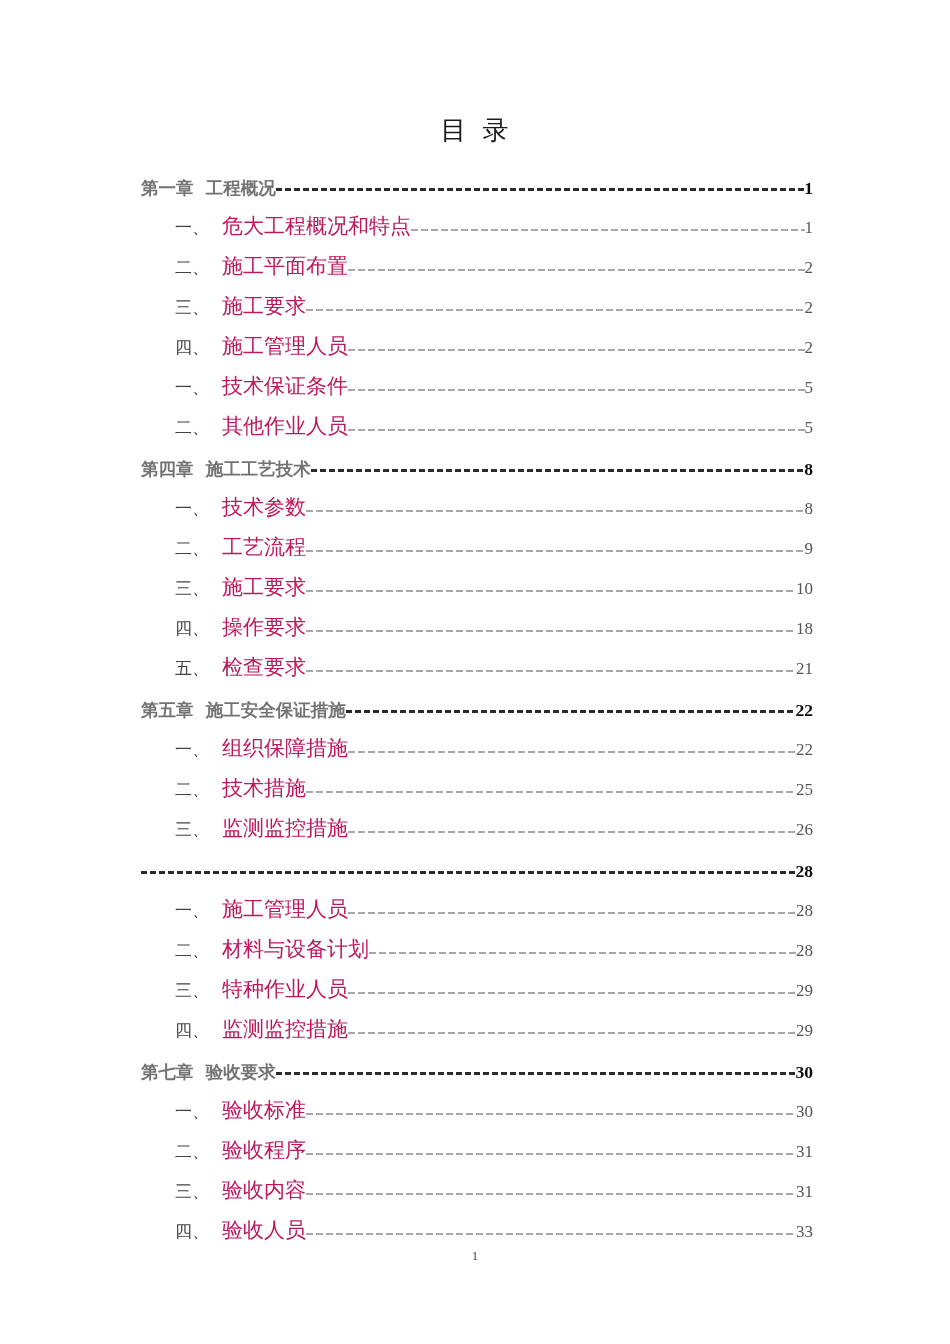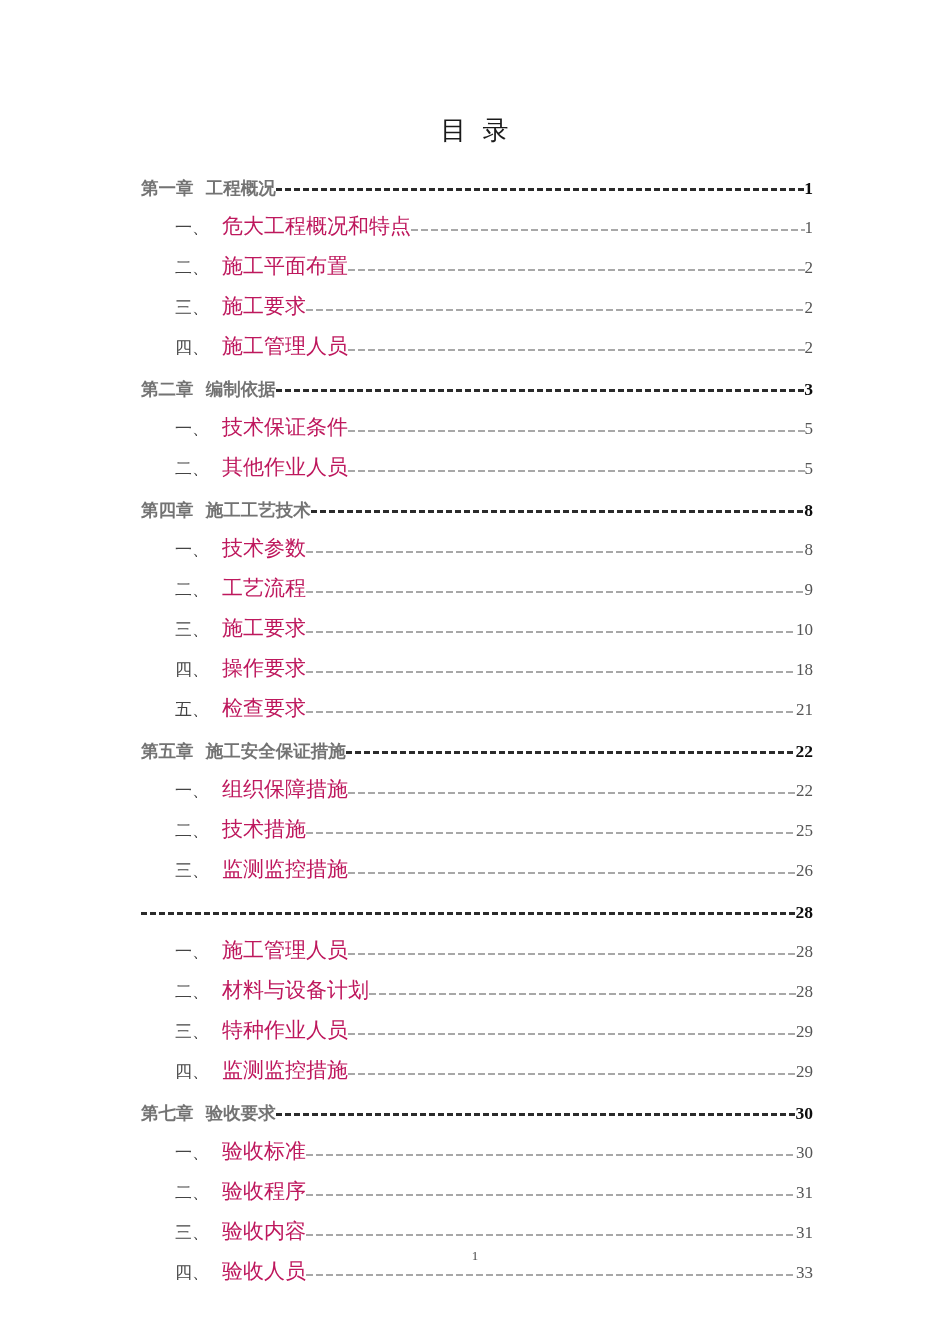--- a/index.html
+++ b/index.html
@@ -176,25 +176,20 @@
         <span class="entry-label">施工要求</span>
         <span class="leader"></span>
         <span class="page-num">2</span>
       </div>
       <div class="toc-row lvl2">
         <span class="entry-num">四、</span>
         <span class="entry-label">施工管理人员</span>
         <span class="leader"></span>
         <span class="page-num">2</span>
       </div>
-      <div class="toc-row lvl1">
-        <span class="entry-label">第二章  编制依据</span>
-        <span class="leader"></span>
-        <span class="page-num">3</span>
-      </div>
       <div class="toc-row lvl2">
         <span class="entry-num">一、</span>
         <span class="entry-label">技术保证条件</span>
         <span class="leader"></span>
         <span class="page-num">5</span>
       </div>
       <div class="toc-row lvl2">
         <span class="entry-num">二、</span>
         <span class="entry-label">其他作业人员</span>
         <span class="leader"></span>

